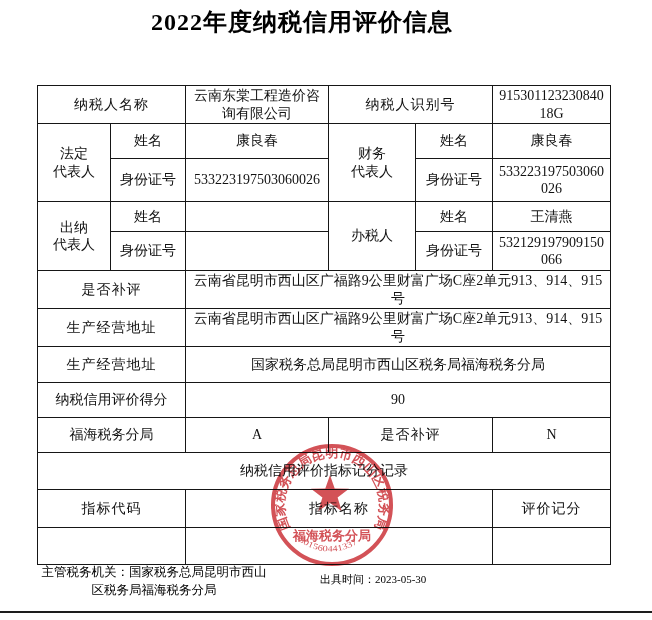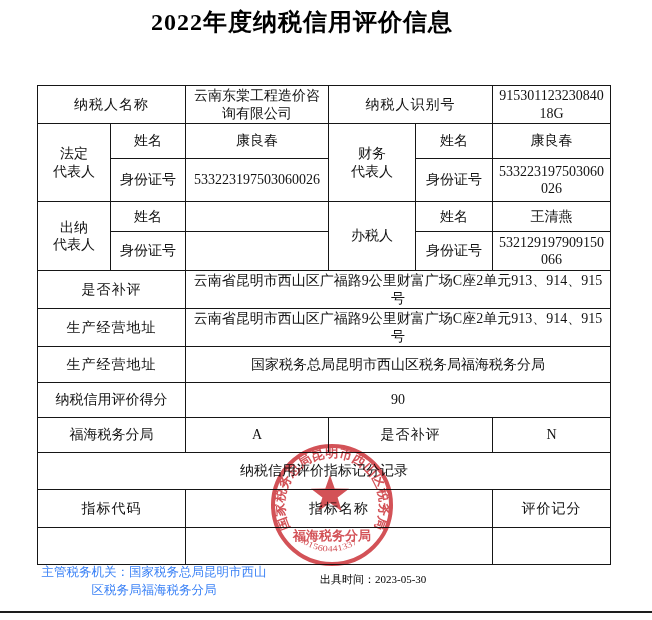--- a/index.html
+++ b/index.html
@@ -24,21 +24,21 @@
   td.pre{white-space:pre-line;}
   td.lbl{letter-spacing:1px;}
   tr.h35{height:35px}tr.h43{height:43px}tr.h30{height:30px}tr.h39{height:39px}
   tr.h38{height:38px}tr.h37{height:37px}tr.h36{height:36px}
   .seal{
     position:absolute;left:252px;top:425px;width:160px;height:160px;
     mix-blend-mode:multiply;opacity:0.88;pointer-events:none;
   }
   .footer-left{
     position:absolute;left:33px;top:563px;width:242px;text-align:center;
-    font-size:12.5px;line-height:18px;white-space:nowrap;color:#3b82f6;
+    font-size:12.5px;line-height:18px;white-space:nowrap;color:#000000;
   }
   .footer-right{
     position:absolute;left:320px;top:572px;font-size:11px;color:#000;white-space:nowrap;
   }
   .bottom-rule{
     position:absolute;left:0;top:611px;width:652px;height:2px;background:#1d1d1d;
   }
 </style>
 </head>
 <body>

